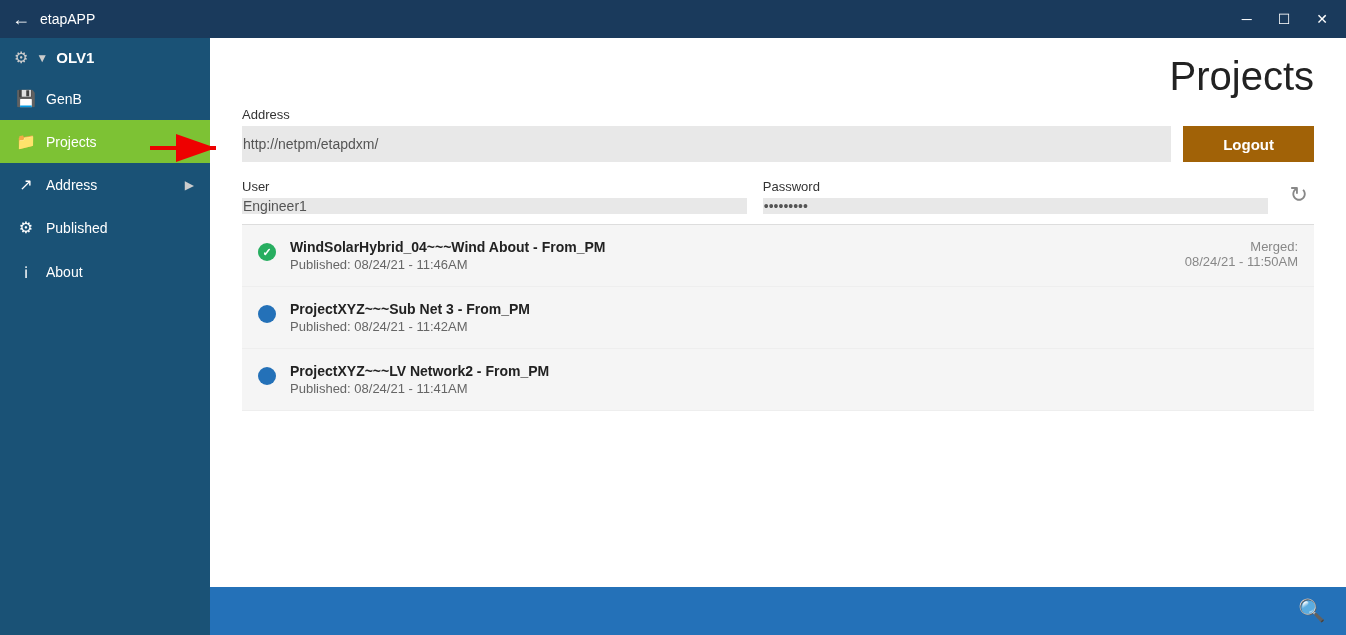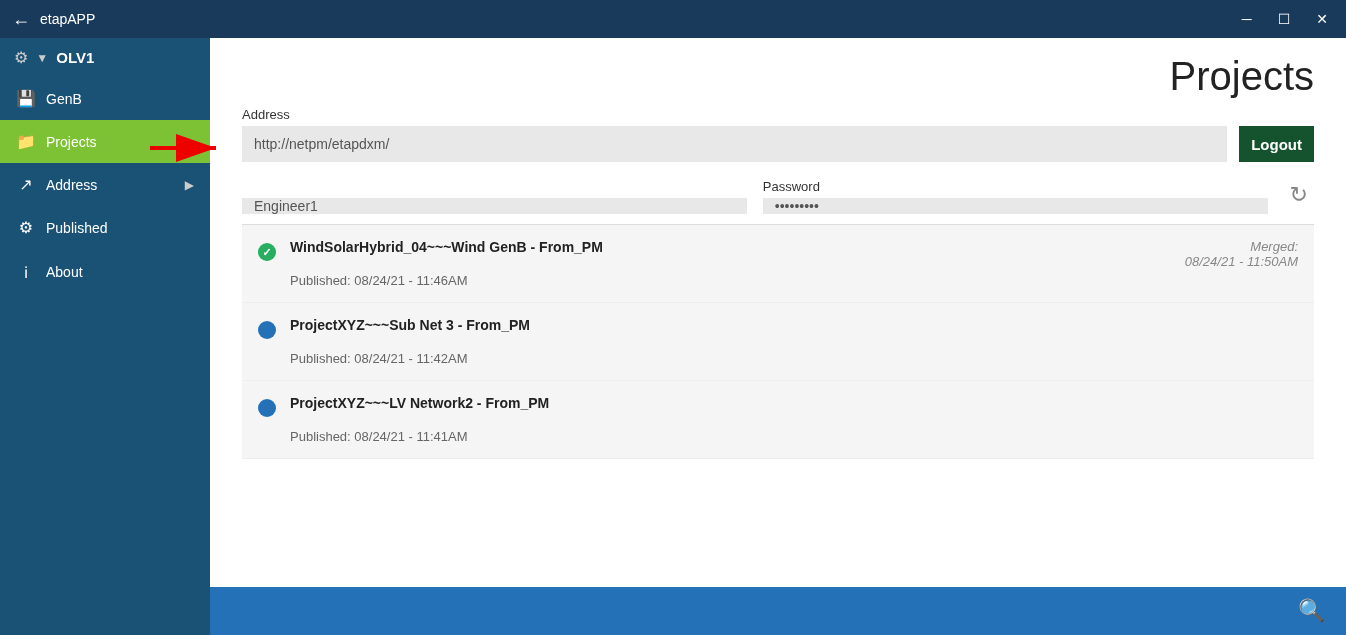--- a/index.html
+++ b/index.html
@@ -145,30 +145,30 @@
     }
     .form-row {
       display: flex;
       align-items: flex-start;
       gap: 12px;
     }
     .form-input {
       background: #e8e8e8;
       border: none;
       height: 36px;
-      padding: 0 12px;
+      padding: 0 1px;
       font-size: 14px;
       color: #555;
       flex: 1;
     }
     .logout-button {
-      background: #14532d;
+      background: #a16207;
       color: #fff;
       border: none;
-      padding: 0 12px;
+      padding: 0 40px;
       height: 36px;
       font-size: 15px;
       font-weight: 600;
       cursor: pointer;
       white-space: nowrap;
     }
 
     .credentials-row {
       display: flex;
       gap: 16px;
@@ -216,21 +216,21 @@
     .dot-blue { background: #2471b8; }
     .project-info { flex: 1; }
     .project-name {
       font-size: 14px;
       font-weight: 700;
       color: #222;
     }
     .project-published {
       font-size: 13px;
       color: #666;
-      margin-top: 18px;
+      margin-top: 2px;
     }
     .project-merged {
       font-size: 13px;
       color: #888;
       text-align: right;
       white-space: nowrap;
     }
 
     
     .bottom-bar {
@@ -326,38 +326,39 @@
         <div class="form-section">
           <div class="form-label">Address</div>
           <div class="form-row">
             <input class="form-input" type="text" readonly="" value="http://netpm/etapdxm/" style="">
             <button class="logout-button">Logout</button>
           </div>
         </div>
 
         <div class="credentials-row">
           <div class="credentials-field">
+            <div class="form-label">User</div>
             <input class="form-input" type="text" readonly="" value="Engineer1" style="">
           </div>
           <div class="credentials-field">
             <div class="form-label">Password</div>
             <input class="form-input" type="text" readonly="" value="•••••••••" style="">
           </div>
           <span class="refresh-icon">↻</span>
         </div>
 
         <div class="project-list" id="project-list-container">
 
         <div class="project-item">
               <div class="project-status-dot dot-green"></div>
               <div class="project-info">
-                <div class="project-name">WindSolarHybrid_04~~~Wind GenB - From_PM</div>
+                <div class="project-name">WindSolarHybrid_04~~~Wind About - From_PM</div>
                 <div class="project-published">Published: 08/24/21 - 11:46AM</div>
               </div>
-              <div class="project-merged" style="white-space: pre; font-style: italic;">Merged:
+              <div class="project-merged" style="white-space: pre;">Merged:
 08/24/21 - 11:50AM</div>
             </div>
             <div class="project-item">
               <div class="project-status-dot dot-blue"></div>
               <div class="project-info">
                 <div class="project-name">ProjectXYZ~~~Sub Net 3 - From_PM</div>
                 <div class="project-published">Published: 08/24/21 - 11:42AM</div>
               </div>
             </div>
             <div class="project-item">

